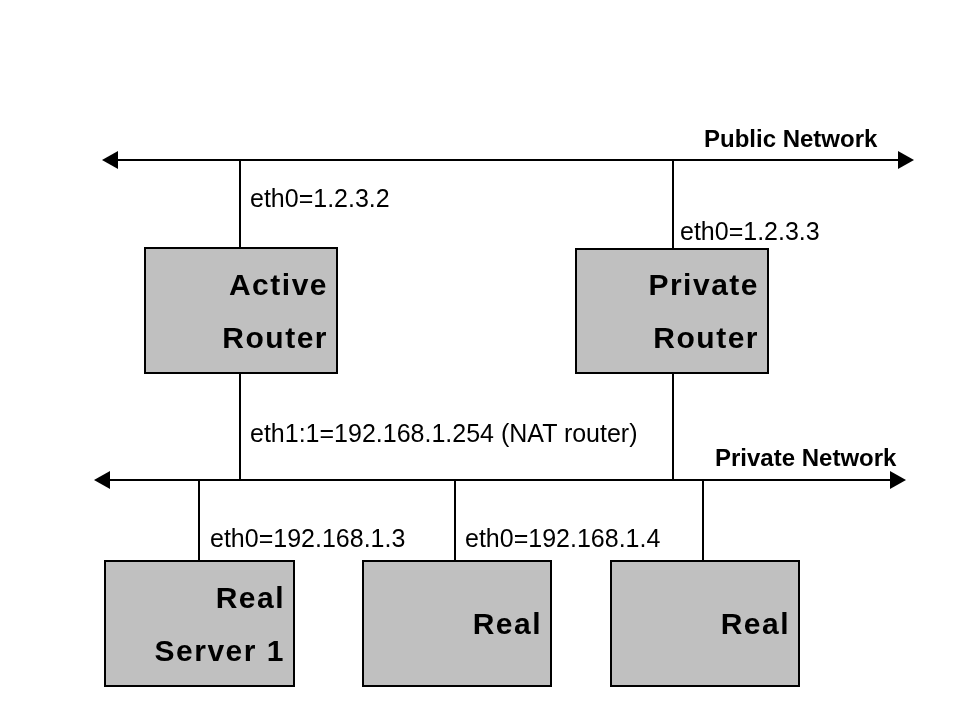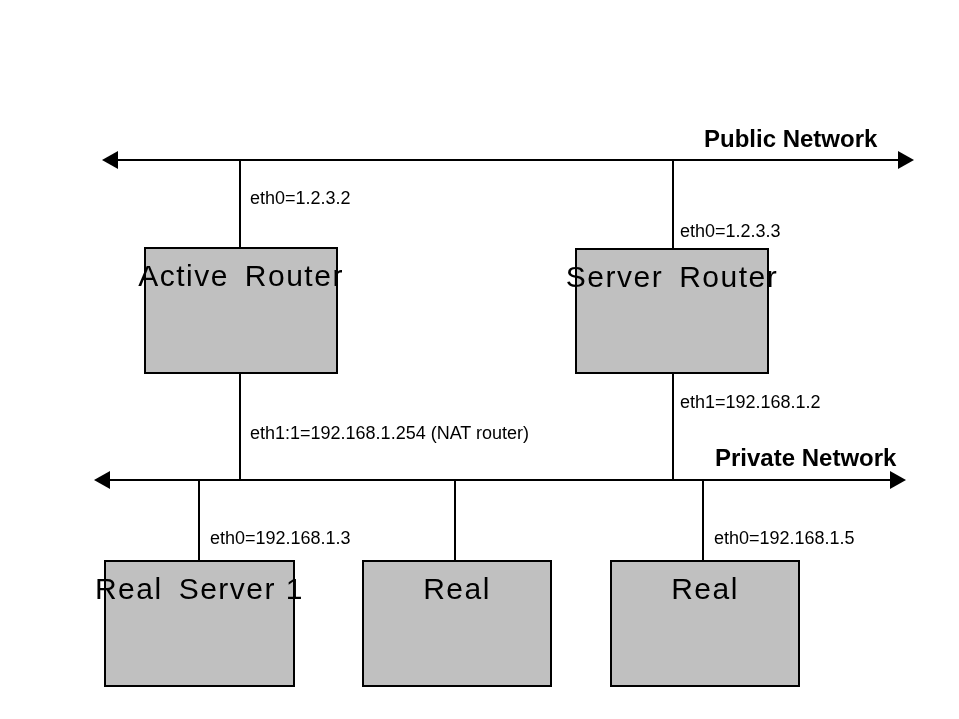--- a/index.html
+++ b/index.html
@@ -36,34 +36,34 @@
     border-top: 9px solid transparent;
     border-bottom: 9px solid transparent;
   }
   .arrow.left  { border-right: 16px solid var(--line-color); }
   .arrow.right { border-left: 16px solid var(--line-color); }
   .node {
     position: absolute;
     background: var(--box-fill);
     border: 2px solid var(--box-border);
     display: flex;
-    flex-direction: row;
-    align-items: flex-start;
+    flex-direction: column;
+    align-items: flex-end;
     justify-content: center;
     text-align: center;
     color: var(--text-color);
-    font-weight: normal;
+    font-weight: bold;
     font-size: 30px;
     line-height: 37px;
     letter-spacing: 1.5px;
     white-space: nowrap;
   }
   .iflabel {
     position: absolute;
-    font-size: 18px;
+    font-size: 25px;
     line-height: 26px;
     color: var(--text-color);
     white-space: nowrap;
   }
   .netlabel {
     position: absolute;
     font-size: 24px;
     font-weight: bold;
     color: var(--text-color);
     white-space: nowrap;
@@ -83,41 +83,40 @@
   <div class="vline" style="left:640px; top:129px; height:88px;"></div>
 
   <div class="iflabel" style="left:218px; top:153px;">eth0=1.2.3.2</div>
   <div class="iflabel" style="left:648px; top:186px;">eth0=1.2.3.3</div>
 
   <div class="node" style="left:112px; top:215px; width:194px; height:127px;">
     <span>Active</span>
     <span>Router</span>
   </div>
   <div class="node" style="left:543px; top:216px; width:194px; height:126px;">
-    <span>Server</span>
+    <span>Private</span>
     <span>Router</span>
   </div>
 
   <div class="vline" style="left:207px; top:342px; height:107px;"></div>
   <div class="vline" style="left:640px; top:342px; height:107px;"></div>
 
   <div class="iflabel" style="left:218px; top:388px;">eth1:1=192.168.1.254 (NAT router)</div>
-  <div class="iflabel" style="left:648px; top:357px;">eth1=192.168.1.2</div>
 
   <div class="netlabel" style="left:683px; top:412px;">Private Network</div>
   <div class="arrow left" style="left:62px; top:439px;"></div>
   <div class="hline" style="left:76px; top:447px; width:782px;"></div>
   <div class="arrow right" style="left:858px; top:439px;"></div>
 
   <div class="vline" style="left:166px; top:449px; height:79px;"></div>
   <div class="vline" style="left:422px; top:449px; height:79px;"></div>
   <div class="vline" style="left:670px; top:449px; height:79px;"></div>
 
   <div class="iflabel" style="left:178px; top:493px;">eth0=192.168.1.3</div>
-  <div class="iflabel" style="left:682px; top:493px;">eth0=192.168.1.5</div>
+  <div class="iflabel" style="left:433px; top:493px;">eth0=192.168.1.4</div>
 
   <div class="node" style="left:72px; top:528px; width:191px; height:127px;">
     <span>Real</span>
     <span>Server 1</span>
   </div>
   <div class="node" style="left:330px; top:528px; width:190px; height:127px;">
     <span>Real</span>
   </div>
   <div class="node" style="left:578px; top:528px; width:190px; height:127px;">
     <span>Real</span>

